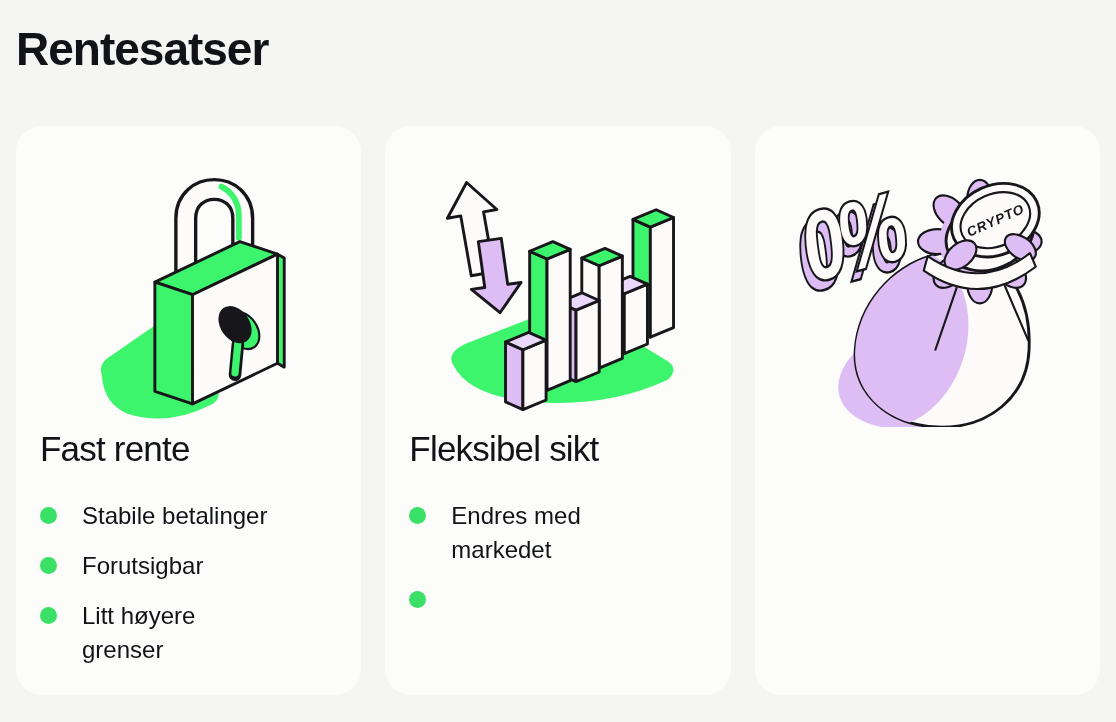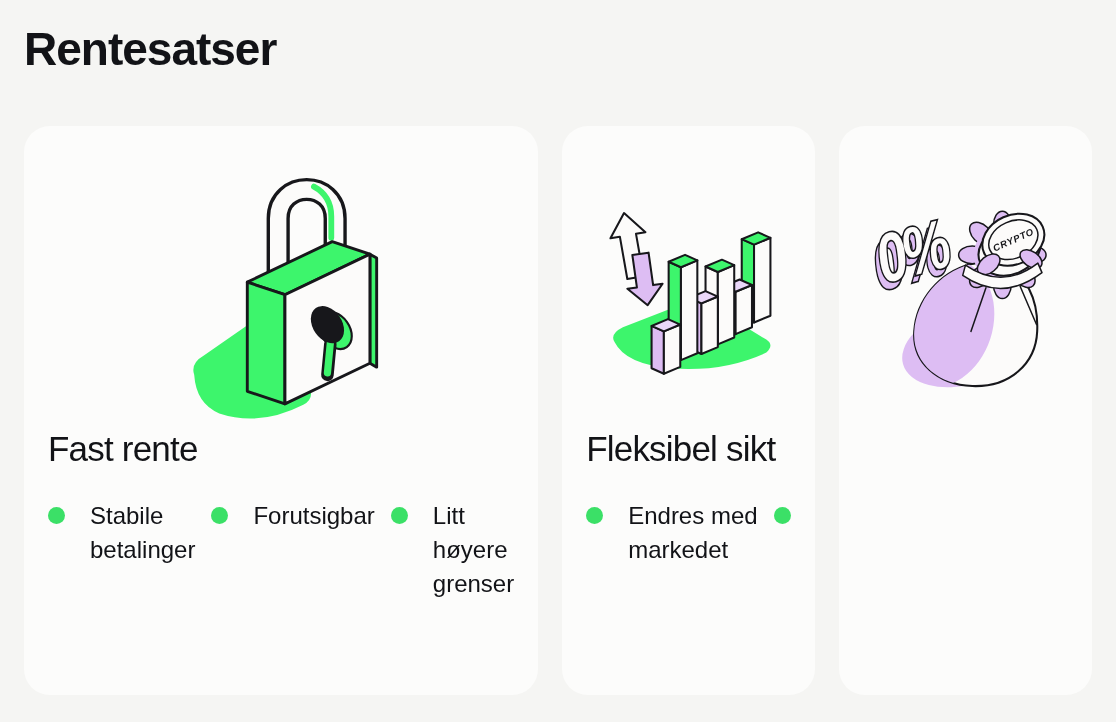--- a/index.html
+++ b/index.html
@@ -2,40 +2,40 @@
 <html style="--background: #f5f5f3; --card: #fcfcfb; --ink: #121317; --green: #3be067; --green-art: #3df56c; --purple: #ddbdf3; --purple-light: #ead7f9; --outline: #17171b;"><head>
 <meta charset="utf-8">
 <style>
   html,body{margin:0;padding:0;}
   body{
     width:1116px;height:722px;overflow:hidden;
     background:var(--background,#f5f5f3);
     font-family:"Liberation Sans",sans-serif;
     color:var(--ink,#121317);
   }
-  .page{padding:0 24px;box-sizing:border-box;}
+  .page{padding:0 16px;box-sizing:border-box;}
   h1{
     margin:0;padding-top:22px;
     font-size:46px;font-weight:700;letter-spacing:-1px;
     color:var(--ink,#121317);
   }
   .cards{display:flex;gap:24px;margin-top:50px;}
   .card{
     flex:1;height:569px;box-sizing:border-box;
     background:var(--card,#fcfcfb);
     border-radius:26px;
     padding:18px 24px;
   }
   .art{height:285px;display:flex;align-items:center;justify-content:center;}
   .art svg{width:100%;height:280px;display:block;}
   h2{
     margin:0;font-size:35px;font-weight:400;letter-spacing:-0.8px;
     color:var(--ink,#121317);
   }
-  ul.bullets{list-style:none;margin:30px 0 0;padding:0;display:flex;flex-direction:row;gap:16px;}
+  ul.bullets{list-style:none;margin:30px 0 0;padding:0;display:flex;flex-direction:column;gap:16px;}
   ul.bullets li{display:flex;gap:25px;font-size:24px;line-height:34px;}
   .dot{
     width:17px;height:17px;border-radius:50%;flex:none;margin-top:8px;
     background:var(--green,#3be067);
   }
   .btx{white-space:pre-line;}
 
   
   .ln{stroke:var(--outline,#17171b);stroke-width:3;stroke-linejoin:round;stroke-linecap:round;}
   .lnt{stroke:var(--outline,#17171b);stroke-width:2.2;stroke-linejoin:round;stroke-linecap:round;}

